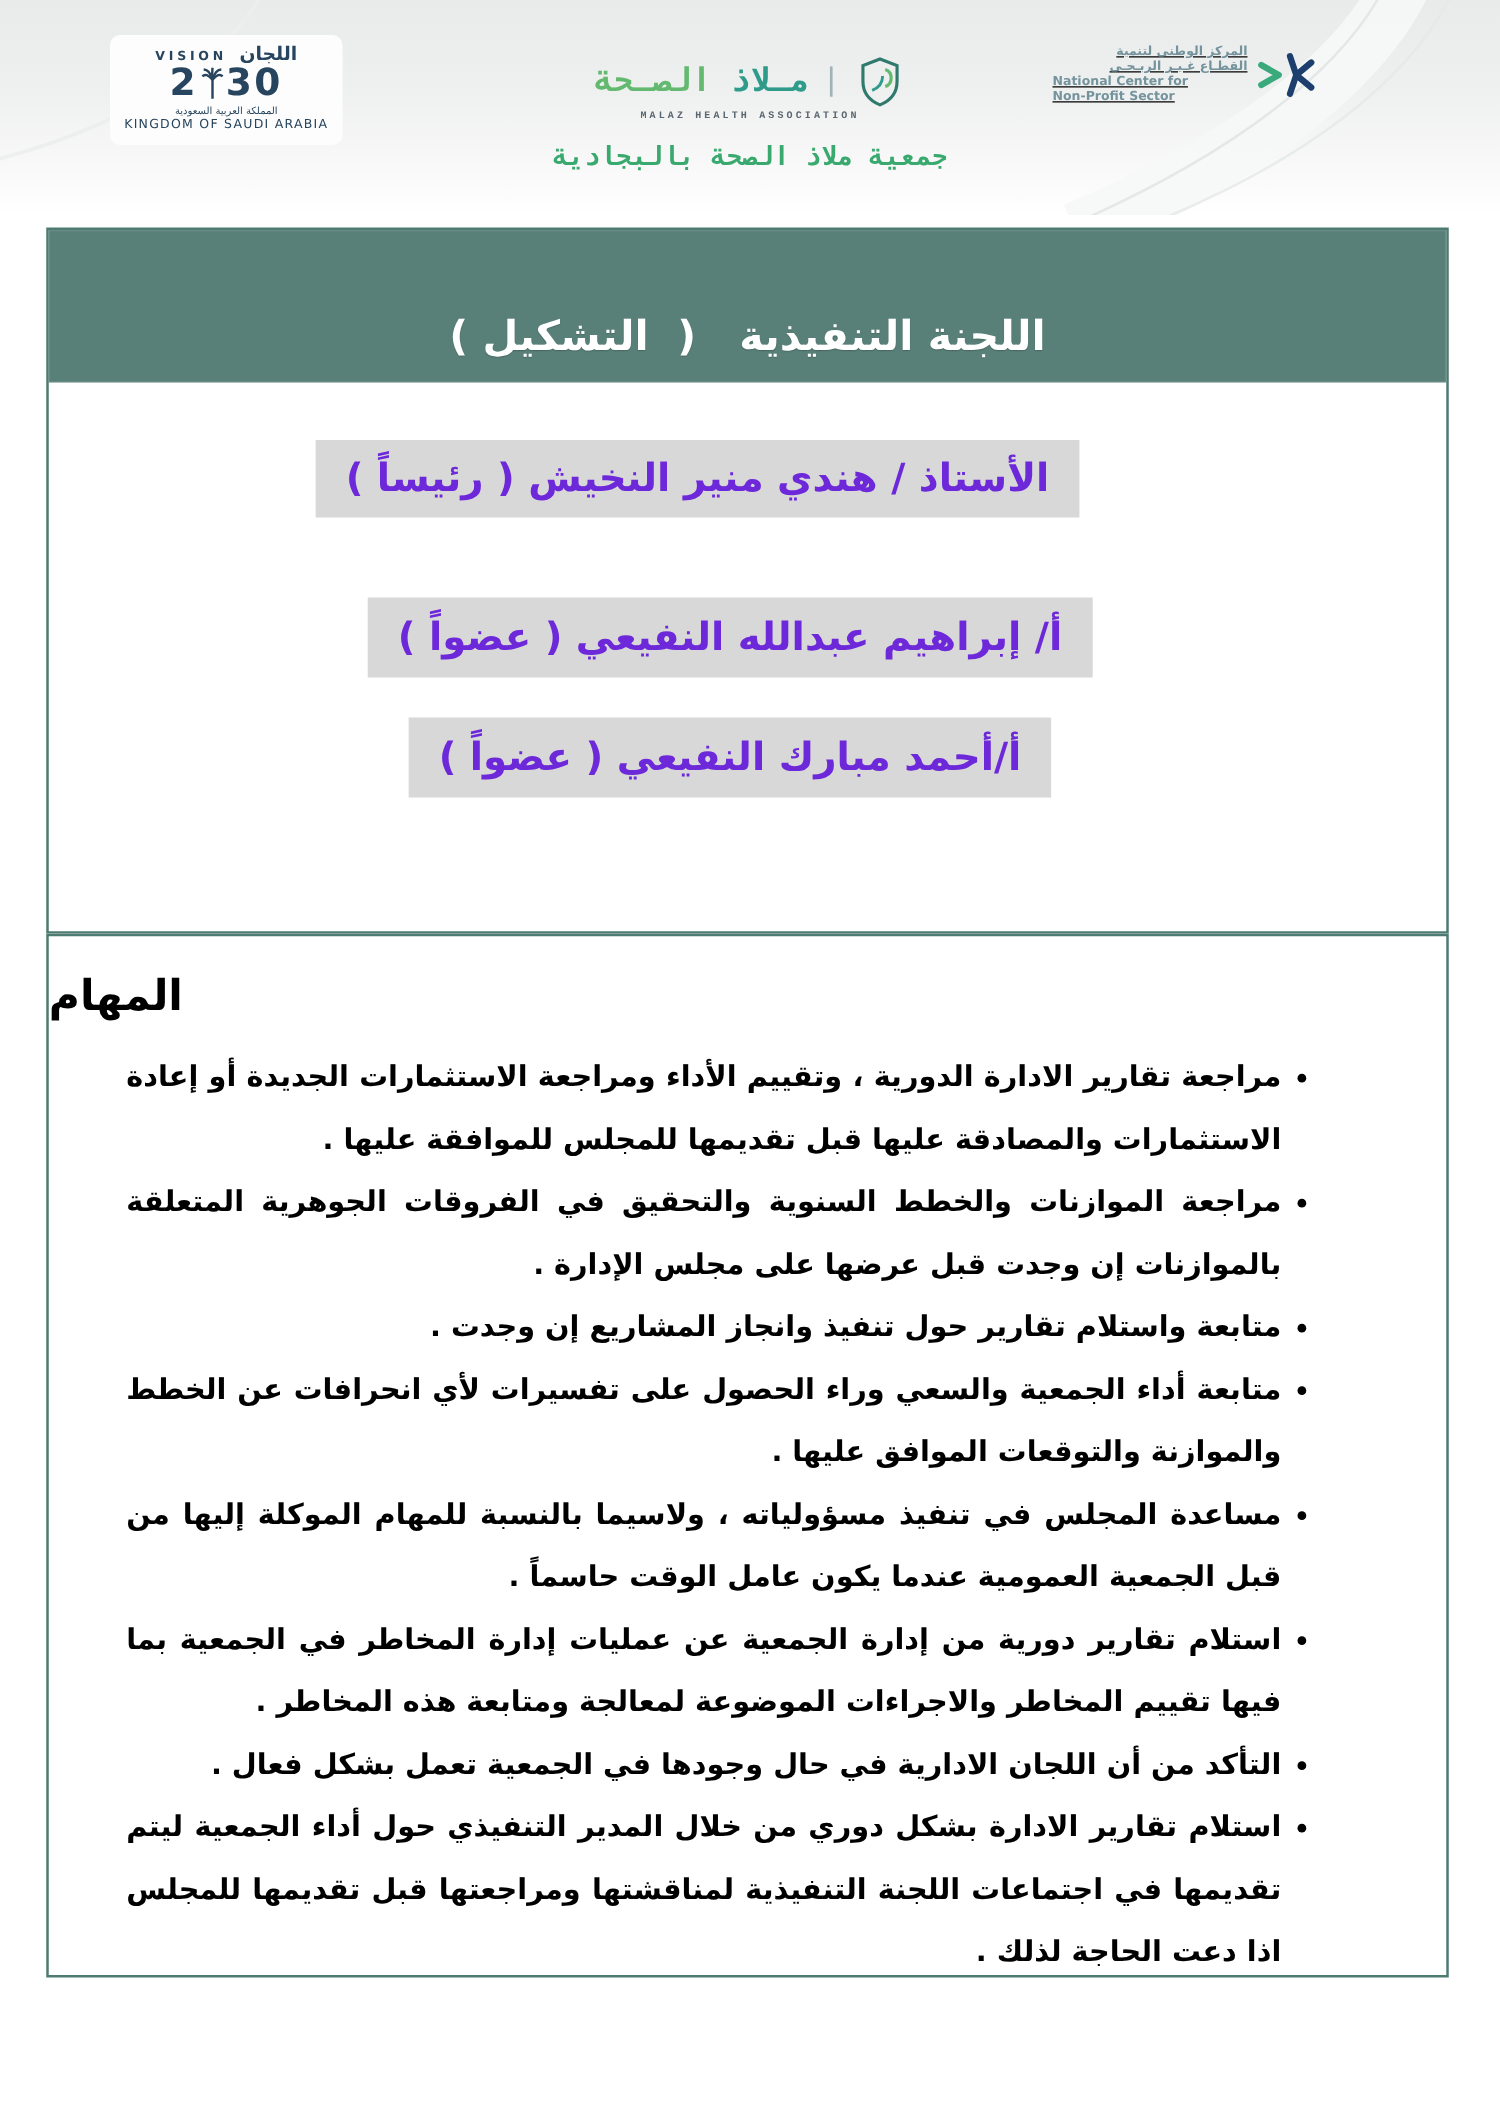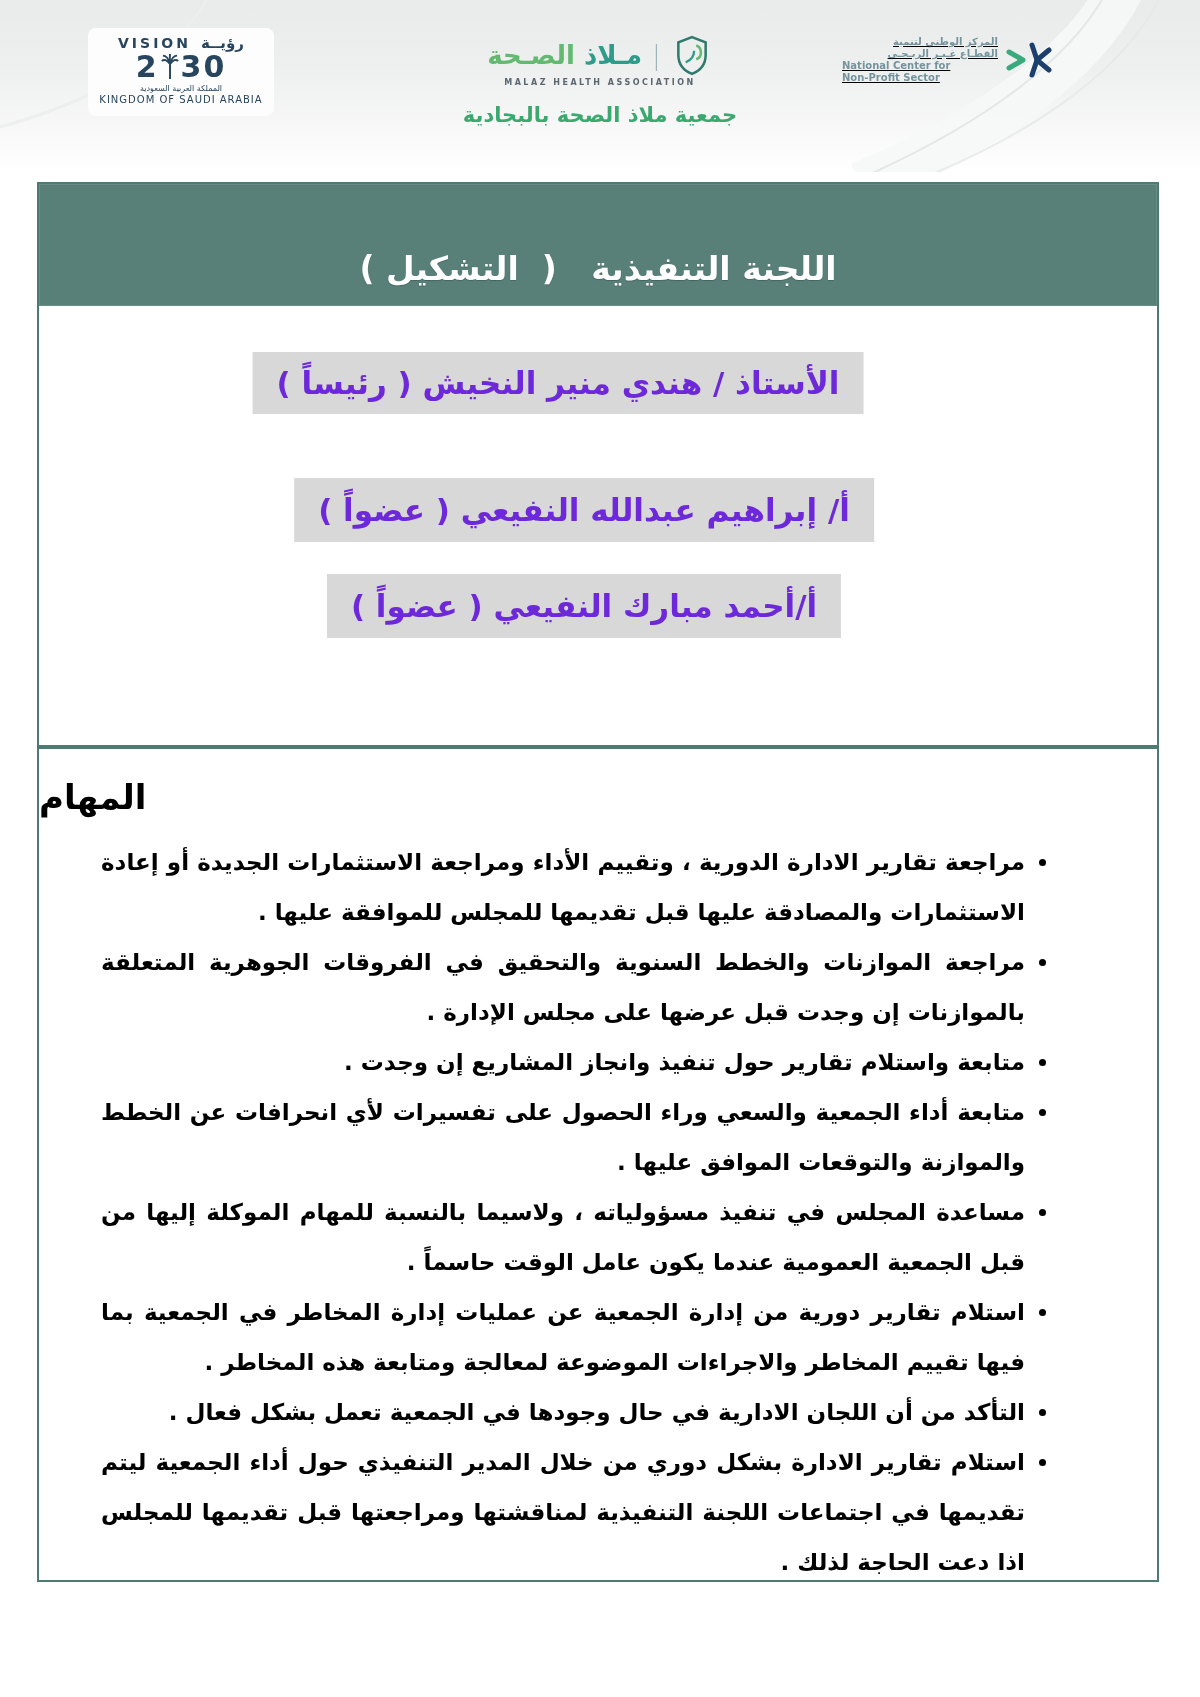--- a/index.html
+++ b/index.html
@@ -8,29 +8,29 @@
 
   
   .header-band{position:absolute;left:0;top:0;width:1200px;height:172px;
         background:linear-gradient(180deg,#e9ebea 0%,#eef0ef 40%,#f7f8f7 75%,#ffffff 100%);}
   .swoosh{position:absolute;left:0;top:0;width:1200px;height:172px;}
 
   
   .vision{position:absolute;left:88px;top:28px;width:186px;height:88px;background:#fdfdfd;
         border-radius:8px;padding:6px 8px 4px;box-sizing:border-box;color:#27455e;text-align:center;}
   .v-row1{display:flex;justify-content:center;align-items:baseline;gap:10px;font-weight:bold;}
-  .v-en{font-size:14px;letter-spacing:3px;}
+  .v-en{font-size:10px;letter-spacing:3px;}
   .v-ar{font-size:15px;}
   .v-row2{display:flex;justify-content:center;align-items:center;gap:2px;
         font-size:30px;font-weight:bold;letter-spacing:2px;line-height:30px;}
   .v-row3{font-size:8px;margin-top:2px;}
   .v-row4{font-size:10px;letter-spacing:1px;margin-top:1px;}
 
   
-  .malaz{position:absolute;left:390px;top:34px;width:420px;text-align:center;}
+  .malaz{position:absolute;left:390px;top:44px;width:420px;text-align:center;font-family:Liberation Mono, monospace;}
   .malaz-row{display:flex;justify-content:center;align-items:center;gap:10px;}
   .malaz-ar{font-weight:bold;font-size:26px;direction:rtl;}
   .malaz-w1{color:#2f9c8b;}
   .malaz-w2{color:#63b96f;}
   .malaz-sep{color:#9fb3b9;font-size:26px;font-weight:300;}
   .malaz-en{font-size:8px;letter-spacing:2.5px;color:#5b6770;font-weight:bold;margin-top:2px;}
   .malaz-sub{margin-top:16px;font-size:21px;font-weight:bold;color:#3aa96f;direction:rtl;letter-spacing:1px;}
 
   
   .ncnp{position:absolute;left:842px;top:36px;width:210px;display:flex;gap:8px;align-items:center;text-decoration:underline;}
@@ -70,21 +70,21 @@
     <svg class="swoosh" viewBox="0 0 1200 172" preserveAspectRatio="none">
       <path d="M860 185 C 990 130, 1090 60, 1125 -20" fill="none" stroke="#f6f8f7" stroke-width="46" opacity="0.9"></path>
       <path d="M845 185 C 980 128, 1080 55, 1112 -20" fill="none" stroke="#dfe3e2" stroke-width="2" opacity="0.8"></path>
       <path d="M905 185 C 1035 135, 1135 65, 1168 -20" fill="none" stroke="#e4e8e7" stroke-width="2" opacity="0.8"></path>
       <path d="M-20 132 C 80 108, 180 60, 215 -15" fill="none" stroke="#eceeed" stroke-width="3" opacity="0.9"></path>
     </svg>
 
     <div class="vision">
       <div class="v-row1">
         <span class="v-en">VISION</span>
-        <span class="v-ar">رؤيــة</span>
+        <span class="v-ar">اللجان</span>
       </div>
       <div class="v-row2">
         <span>2</span>
         <svg width="18" height="26" viewBox="0 0 16 24">
           <g stroke="#27455e" stroke-width="1.8" fill="none">
             <line x1="8" y1="23" x2="8" y2="9"></line>
             <path d="M8 9 C5 5.5 2.5 4.5 0.5 6.5"></path>
             <path d="M8 9 C11 5.5 13.5 4.5 15.5 6.5"></path>
             <path d="M8 9 C6.5 4 4 1.5 1.5 1.5"></path>
             <path d="M8 9 C9.5 4 12 1.5 14.5 1.5"></path>

